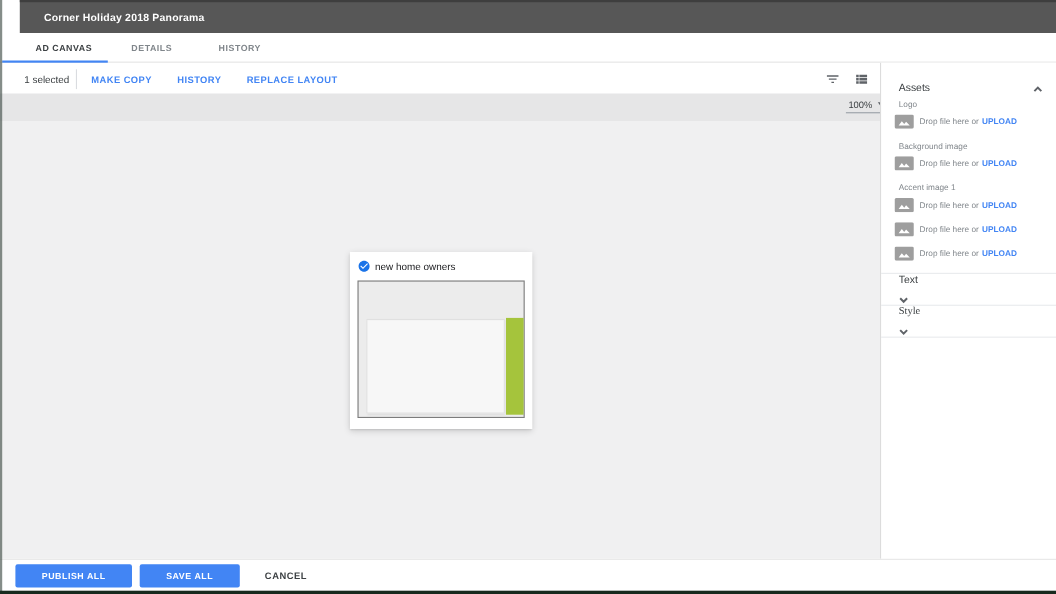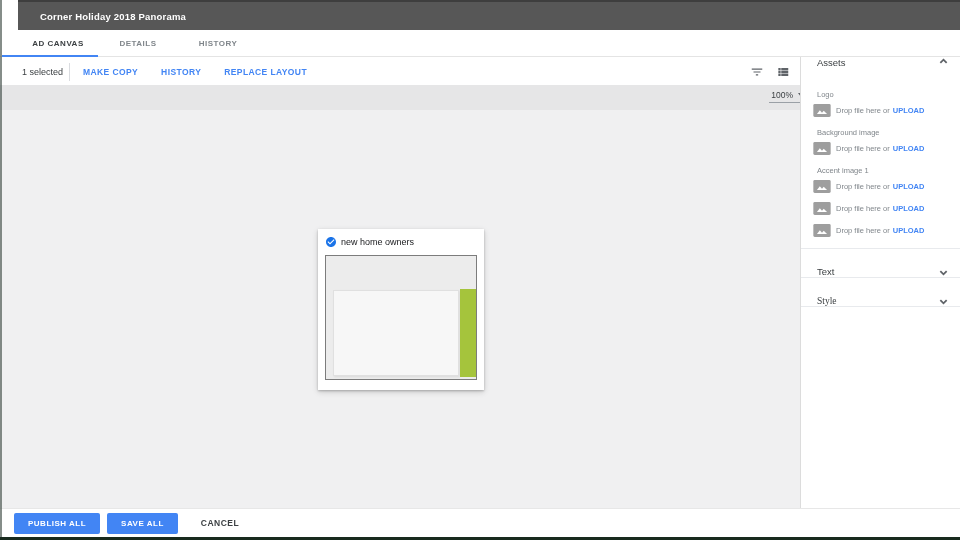--- a/index.html
+++ b/index.html
@@ -86,48 +86,48 @@
   }
   .preview-greenbar{
     position:absolute;right:0;top:33px;width:16px;height:88px;background:#a5c43c;
   }
   
   .side-panel{
     position:absolute;left:800px;top:57px;width:160px;height:451px;background:#fff;
     border-left:1px solid #dcdcdc;box-sizing:border-box;
   }
   .panel-header{
-    height:29px;display:flex;align-items:flex-start;justify-content:space-between;
+    height:29px;display:flex;align-items:flex-end;justify-content:space-between;
     padding:0 12px 0 16px;cursor:pointer;
   }
   .panel-header-label,.section-label{font-size:9.5px;color:#3c4043;}
   .chev{width:9px;height:9px;}
   .chev svg{display:block;width:9px;height:9px;stroke:#5f6368;stroke-width:2;fill:none;}
   .asset-label{margin:4px 0 5px 16px;font-size:7.5px;color:#80868b;}
   .asset-label.gap{margin-top:11px;}
   .drop-row{display:flex;align-items:center;margin:0 0 9px 12px;cursor:pointer;}
   .img-icon{width:18px;height:13px;flex:0 0 18px;}
   .img-icon svg{display:block;width:18px;height:13px;}
   .drop-text{font-size:7.5px;color:#80868b;margin-left:5px;}
   .upload-link{font-size:7.5px;font-weight:bold;color:#4285f4;margin-left:3px;cursor:pointer;}
   .section-row{
-    height:28px;display:flex;align-items:flex-end;justify-content:space-between;
-    padding:0 12px 0 16px;border-top:1px solid #e8eaed;cursor:pointer;
+    height:28px;display:flex;align-items:flex-start;justify-content:space-between;
+    padding:0 12px 0 16px;border-top:1px solid #e8eaed;cursor:pointer;flex-direction:column;
   }
   .section-row.first{margin-top:11px;}
   .section-row.last{border-bottom:1px solid #e8eaed;font-family:Liberation Serif, serif;}
   
   .footer{
     position:absolute;top:508px;left:0;right:0;height:29px;background:#fff;
     border-top:1px solid #e7e7e7;display:flex;align-items:center;
     padding-left:14px;box-sizing:border-box;
   }
   .btn-primary{
     background:#4285f4;color:#fff;font-size:8px;font-weight:bold;letter-spacing:.5px;
-    border:none;border-radius:2px;height:21px;padding:0 14px;margin-right:7px;
+    border:none;border-radius:2px;height:21px;padding:0 24px;margin-right:7px;
     cursor:pointer;font-family:"Liberation Sans",sans-serif;
   }
   .btn-text{
     background:none;border:none;color:#3c4043;font-size:8.5px;font-weight:bold;
     letter-spacing:.5px;margin-left:10px;cursor:pointer;
     font-family:"Liberation Sans",sans-serif;
   }
   
   .edge-left{position:absolute;left:0;top:0;width:2px;height:100%;background:#44504a;opacity:.65;}
   .edge-bottom{position:absolute;left:0;bottom:0;width:100%;height:3px;background:#182a1e;}

